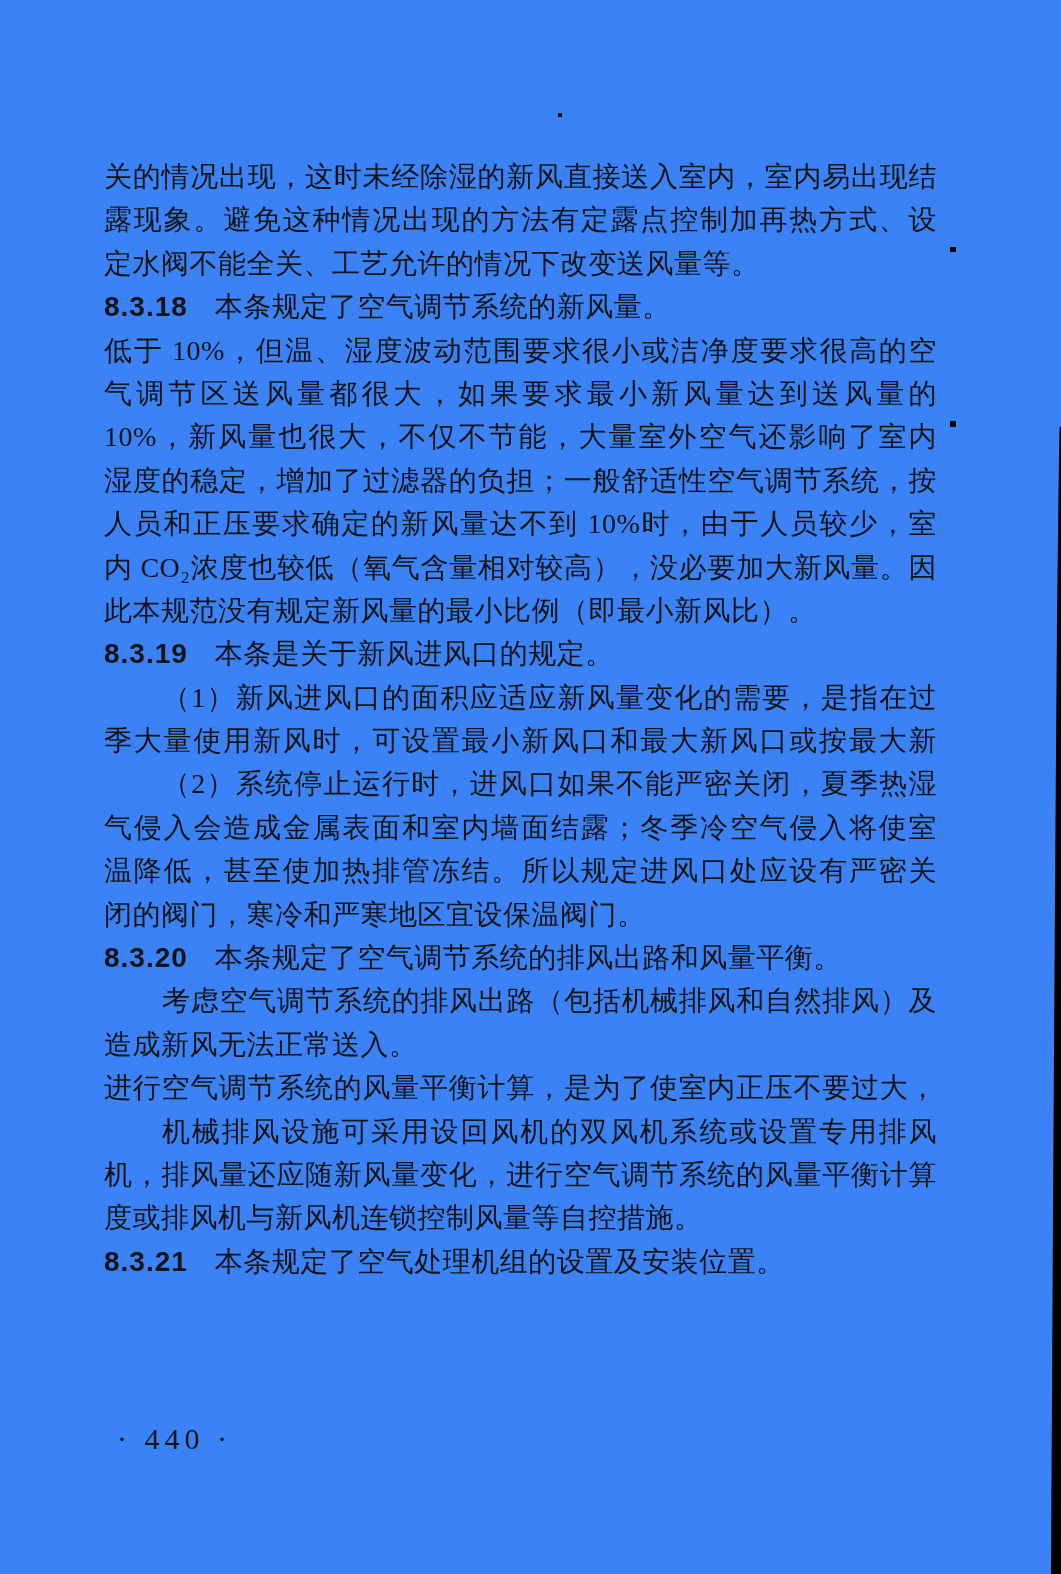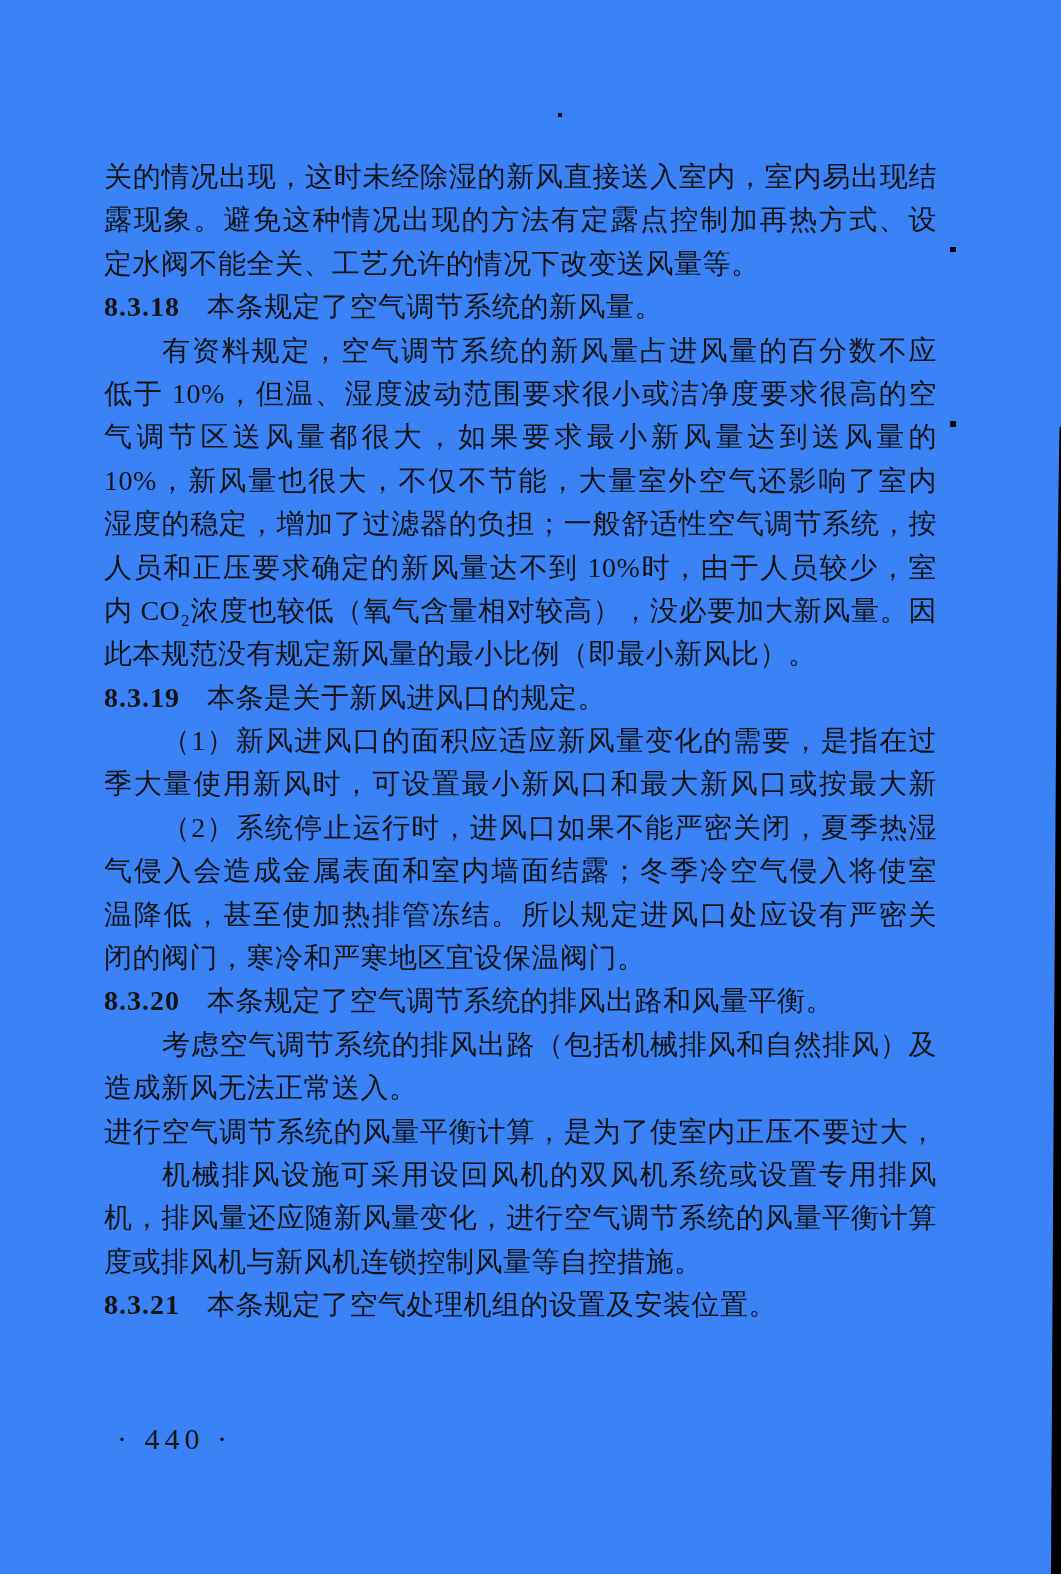--- a/index.html
+++ b/index.html
@@ -31,21 +31,21 @@
     white-space:normal;
   }
   .para-line.last {
     text-align:center;
     text-align-last:left;
   }
   .para-line.indent { text-indent:58px; }
   .heading { text-align:left; }
   .sec-num {
     font-weight:700;
-    font-family:Liberation Serif, serif;
+    font-family:Liberation Sans, sans-serif;
     margin-right:27px;
     letter-spacing:1px;
   }
   .footer {
     position:absolute;
     left:117px; top:1422px;
     font-size:30px;
     letter-spacing:5px;
     color:#141414;
     text-align:right;
@@ -63,21 +63,20 @@
 </head>
 <body>
 
 <div class="page">
 
   <main class="text-block">
       <div class="line para-line">关的情况出现，这时未经除湿的新风直接送入室内，室内易出现结</div>
       <div class="line para-line">露现象。避免这种情况出现的方法有定露点控制加再热方式、设</div>
       <div class="line para-line last">定水阀不能全关、工艺允许的情况下改变送风量等。</div>
       <div class="line heading"><span class="sec-num">8.3.18</span><span class="sec-text">本条规定了空气调节系统的新风量。</span></div>
-      <div class="line para-line indent">有资料规定，空气调节系统的新风量占进风量的百分数不应</div>
       <div class="line para-line">低于 10%，但温、湿度波动范围要求很小或洁净度要求很高的空</div>
       <div class="line para-line">气调节区送风量都很大，如果要求最小新风量达到送风量的</div>
       <div class="line para-line">10%，新风量也很大，不仅不节能，大量室外空气还影响了室内温、</div>
       <div class="line para-line">湿度的稳定，增加了过滤器的负担；一般舒适性空气调节系统，按</div>
       <div class="line para-line">人员和正压要求确定的新风量达不到 10%时，由于人员较少，室</div>
       <div class="line para-line">内 CO₂浓度也较低（氧气含量相对较高），没必要加大新风量。因</div>
       <div class="line para-line last">此本规范没有规定新风量的最小比例（即最小新风比）。</div>
       <div class="line heading"><span class="sec-num">8.3.19</span><span class="sec-text">本条是关于新风进风口的规定。</span></div>
       <div class="line para-line indent">（1）新风进风口的面积应适应新风量变化的需要，是指在过渡</div>
       <div class="line para-line">季大量使用新风时，可设置最小新风口和最大新风口或按最大新</div>

